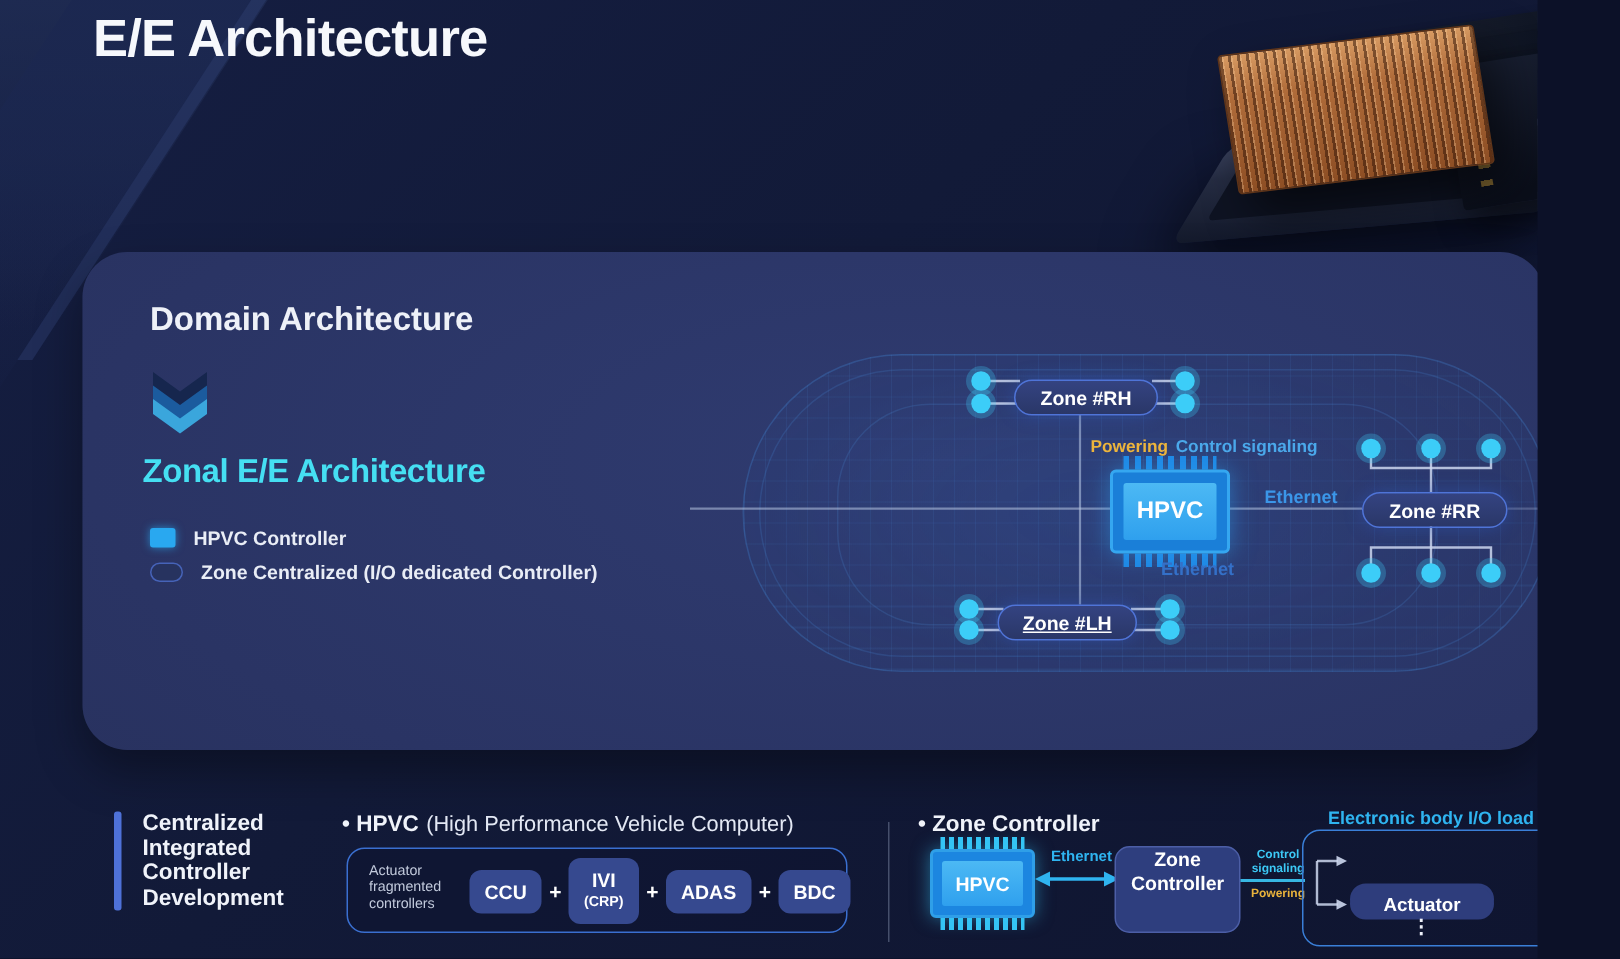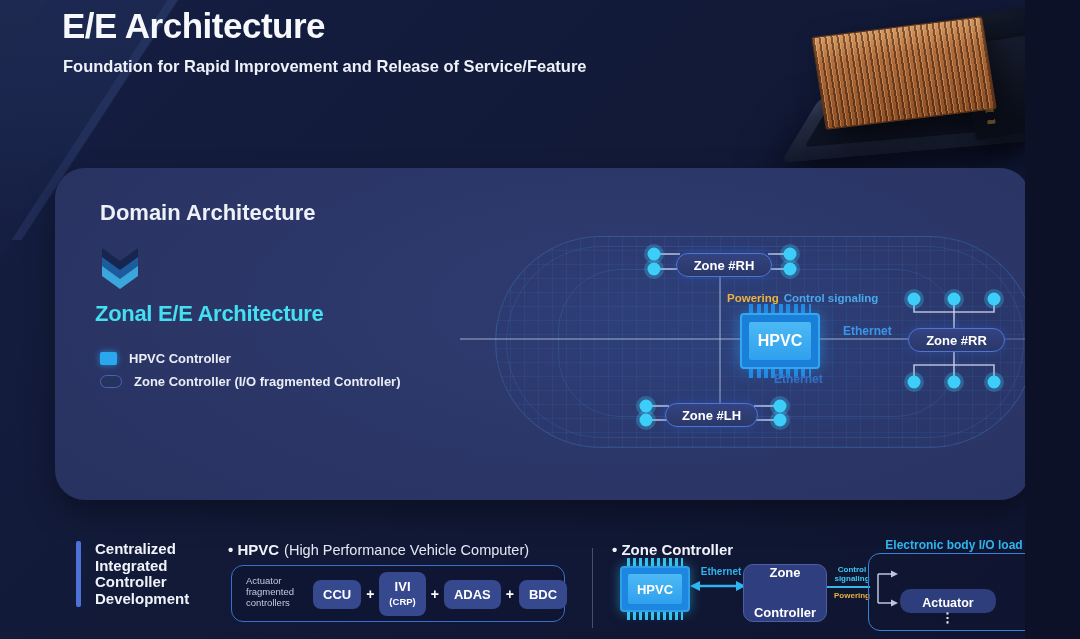--- a/index.html
+++ b/index.html
@@ -110,21 +110,21 @@
   .comp .sub { display:block; font-size:9.5px; font-weight:600; margin-top:2px; }
   .plus { color:#fff; font-weight:700; font-size:14px; }
 
   .chip2 { left:620px; top:558px; width:70px; }
   .chip2 .pins { margin:0 7px; height:8px; background:repeating-linear-gradient(90deg,#35c5f5 0 3px, rgba(0,0,0,0) 3px 6px); }
   .chip2 .chip-body { height:46px; background:#1c86e0; border:2px solid #2f9fe8; box-shadow:0 0 12px rgba(53,197,245,.5); }
   .chip2 .chip-core { left:6px; top:6px; right:6px; bottom:6px; font-size:13px; }
 
   .eth2-label { left:692px; top:566px; width:58px; text-align:center; font-size:10px; font-weight:700; color:#2fb4f0; }
   .zone-box { left:743px; top:564px; width:84px; height:58px; border-radius:10px; background:#2e3e7e; border:1px solid #4c5ea6;
-              display:flex; flex-direction:column; align-items:center; justify-content:space-between;
+              display:flex; flex-direction:column; align-items:center; justify-content:flex-start;
               color:#fff; font-weight:700; font-size:13px; line-height:16px; }
   .connline { left:827px; top:586px; width:43px; height:2px; background:#3cc9f6; opacity:.9; }
   .ctrl2 { left:830px; top:565px; width:44px; text-align:center; font-size:8px; line-height:9px; font-weight:600; color:#3cc9f6; }
   .pow2 { left:830px; top:591px; width:44px; text-align:center; font-size:8px; font-weight:700; color:#e8b23c; }
 
   .io-title { left:868px; top:538px; width:172px; text-align:center; font-size:12px; font-weight:700; color:#2fb4f0; }
   .io-box { left:868px; top:553px; width:172px; height:78px; border:1.5px solid #3a7fd8; border-radius:12px; }
   .io-pill { position:absolute; width:96px; height:21px; border-radius:11px; background:#2e3d7c;
              display:flex; align-items:center; justify-content:center; color:#fff; font-weight:700; font-size:12.5px; }
   .io-more { left:938px; top:610px; width:20px; text-align:center; color:#eef2fa; font-size:13px; font-weight:700; letter-spacing:1px; }
@@ -132,21 +132,20 @@
 </head>
 <body>
 
 <div id="stage">
 
   <div class="streak s1"></div>
   <div class="streak s2"></div>
   <div class="streak s3"></div>
 
   <div class="abs title">E/E Architecture</div>
-  <div class="abs subtitle">Foundation for Rapid Improvement and Release of Service/Feature</div>
 
   <div class="abs photo">
     <div class="tray"></div>
     <div class="deck"></div>
     <div class="board" style="left:116px; top:18px;"></div>
     <div class="board" style="left:96px; top:34px;"></div>
     <div class="board" style="left:76px; top:50px;"></div>
     <div class="board" style="left:56px; top:66px;"></div>
     <div class="dkboard">
       <div class="pads"></div>
@@ -167,21 +166,21 @@
 
   <div class="abs zonal-title">Zonal E/E Architecture</div>
 
   <div class="abs legend">
     <div class="lg-row">
       <span class="lg-chip"></span>
       <span class="lg-label">HPVC Controller</span>
     </div>
     <div class="lg-row">
       <span class="lg-ellipse"></span>
-      <span class="lg-label">Zone Controller (I/O fragmented Controller)</span>
+      <span class="lg-label">Zone Centralized (I/O dedicated Controller)</span>
     </div>
   </div>
 
   <div class="abs car">
     <div class="car-inner"></div>
     <div class="car-cabin"></div>
   </div>
 
   <svg class="abs net" width="975" height="332" viewBox="0 0 975 332">
     <g stroke="rgba(185,200,228,0.55)" stroke-width="1.5" fill="none">
@@ -235,21 +234,21 @@
           <circle cx="899" cy="131" r="6.5"></circle>
           <circle cx="939" cy="131" r="6.5"></circle>
         <circle cx="859" cy="214" r="6.5"></circle>
           <circle cx="899" cy="214" r="6.5"></circle>
           <circle cx="939" cy="214" r="6.5"></circle>
       </g>
     </g>
   </svg>
 
   <div class="pill" style="left:676px; top:253px; width:96px; height:24px;">Zone #RH</div>
-  <div class="pill" style="left:665px; top:403px; width:93px; height:24px;">Zone #LH</div>
+  <div class="pill" style="left:665px; top:403px; width:93px; height:24px;text-decoration:underline;">Zone #LH</div>
   <div class="pill" style="left:908px; top:328px; width:97px; height:24px;">Zone #RR</div>
 
   <div class="chip" style="left:740px; top:304px; width:80px;">
     <div class="pins"></div>
     <div class="chip-body">
       <div class="chip-core" style="font-size:16px;">HPVC</div>
     </div>
     <div class="pins"></div>
   </div>
 

